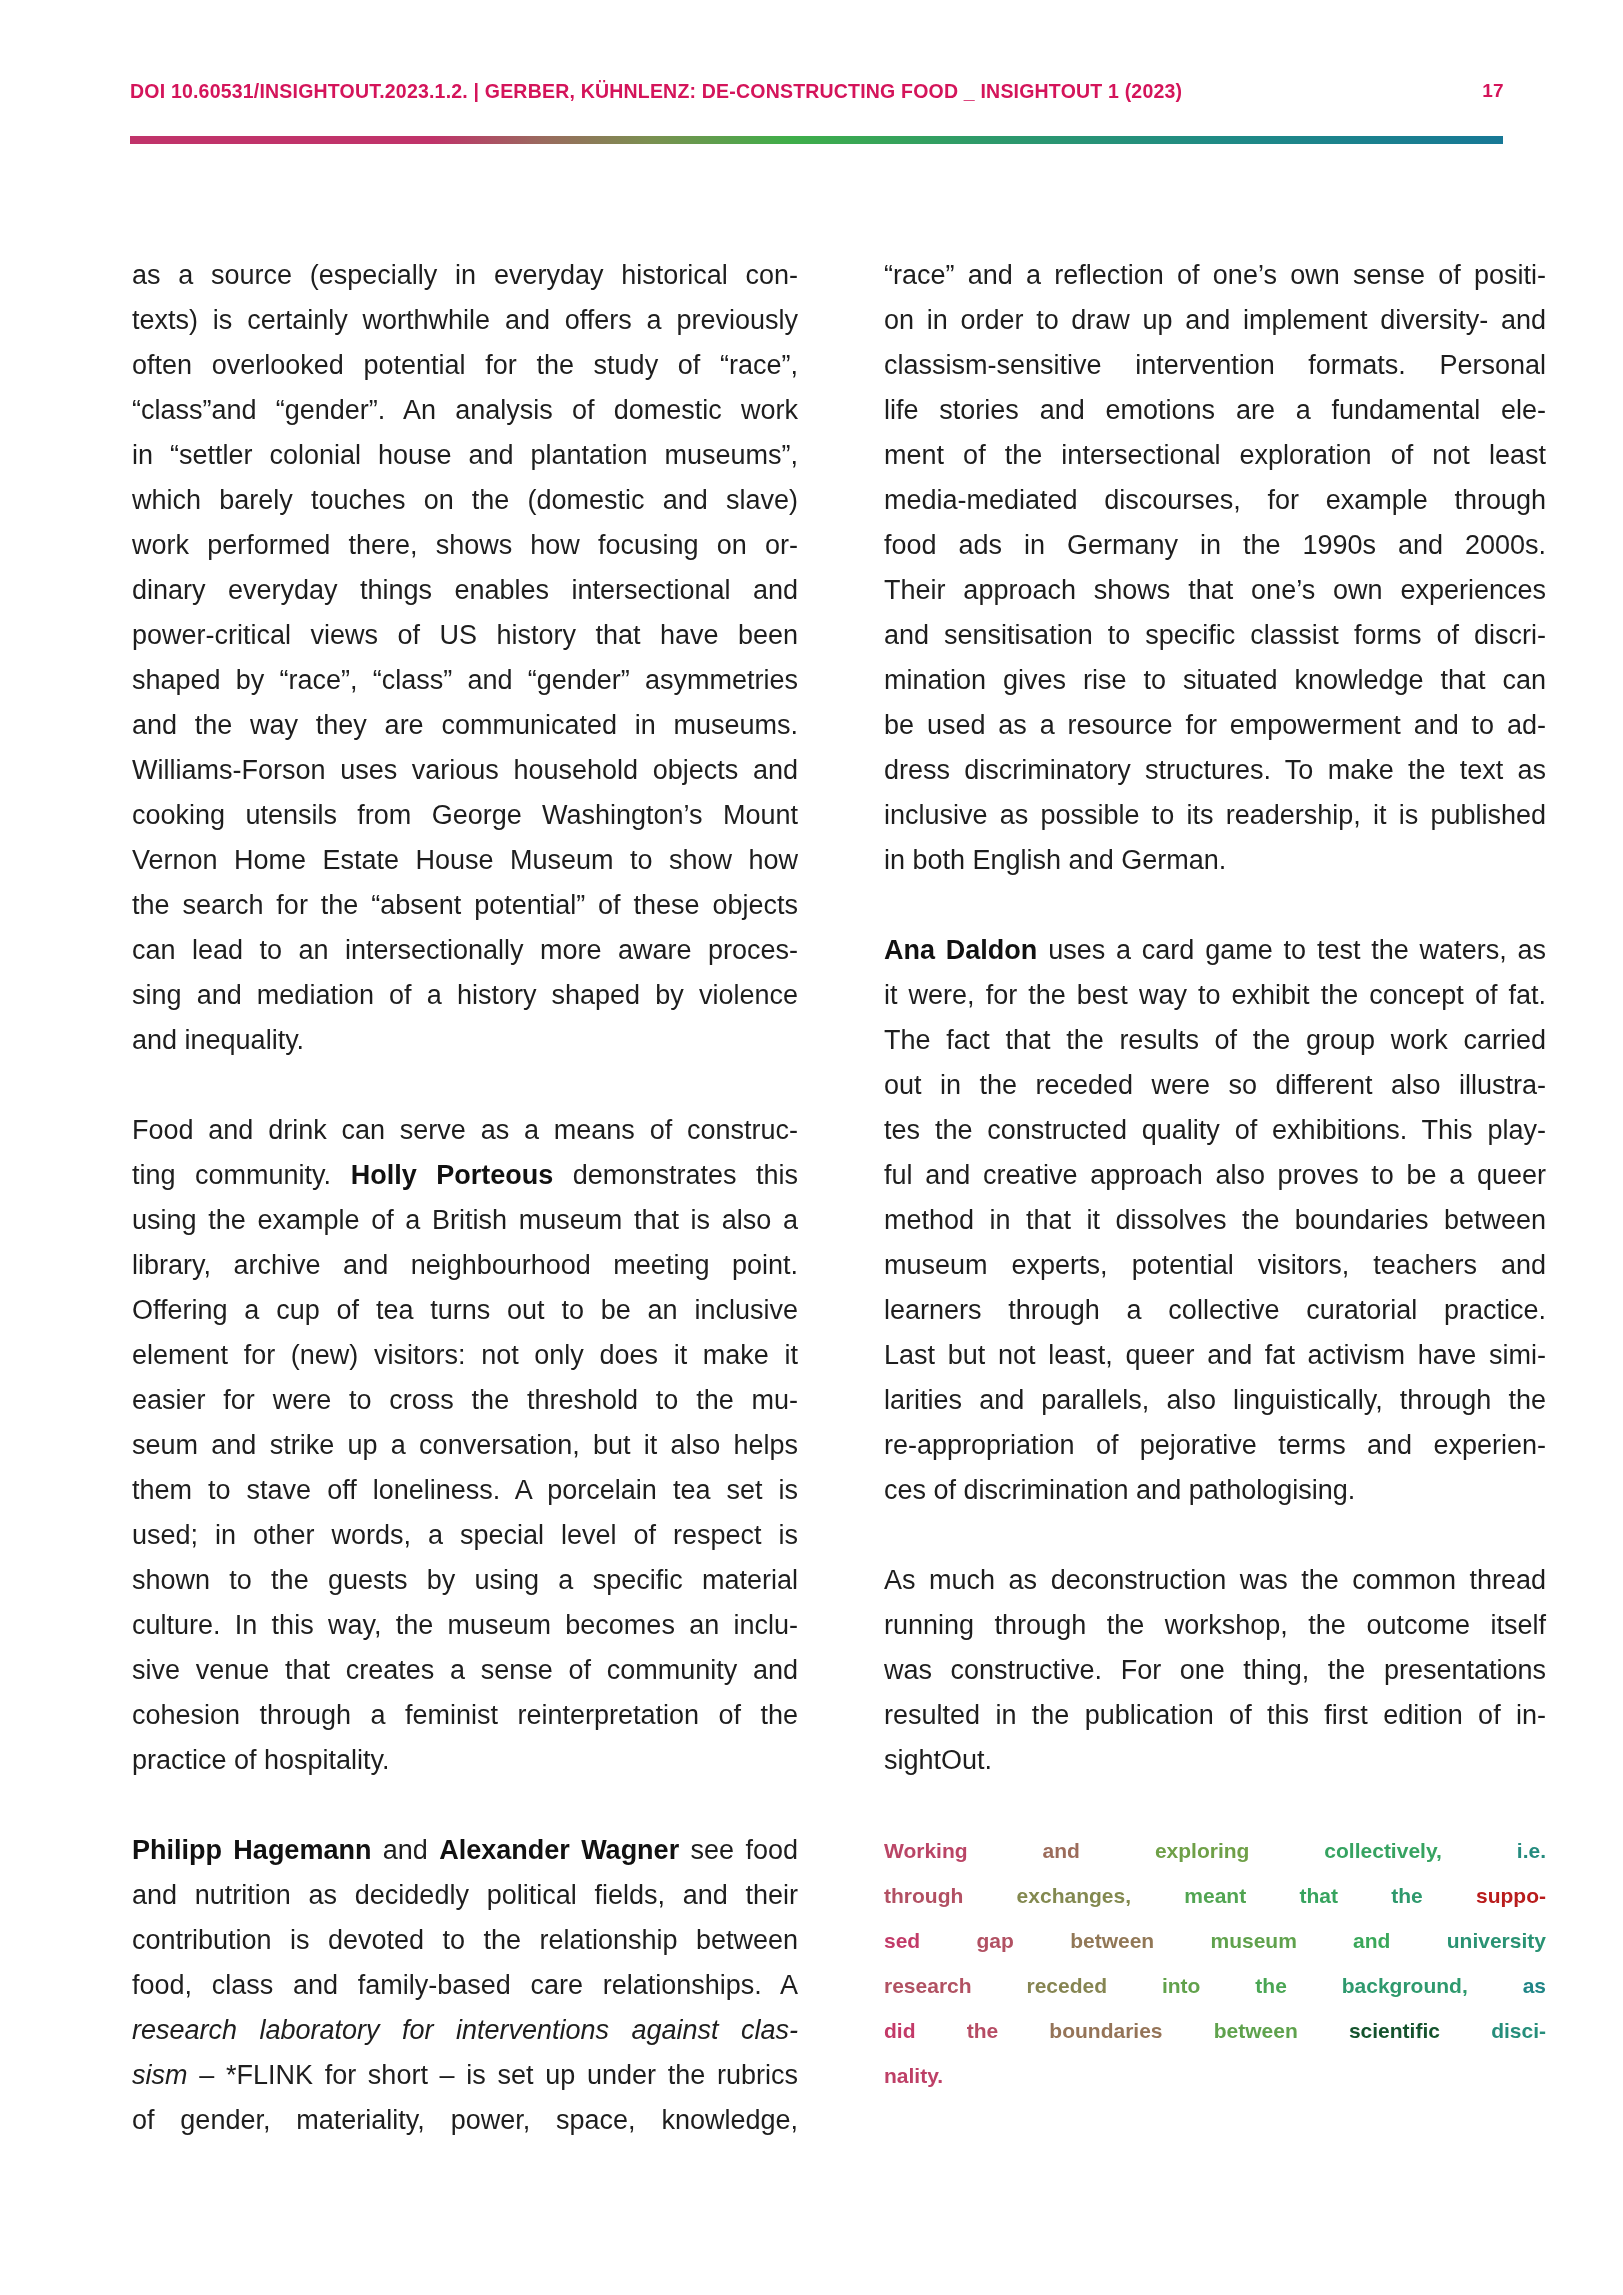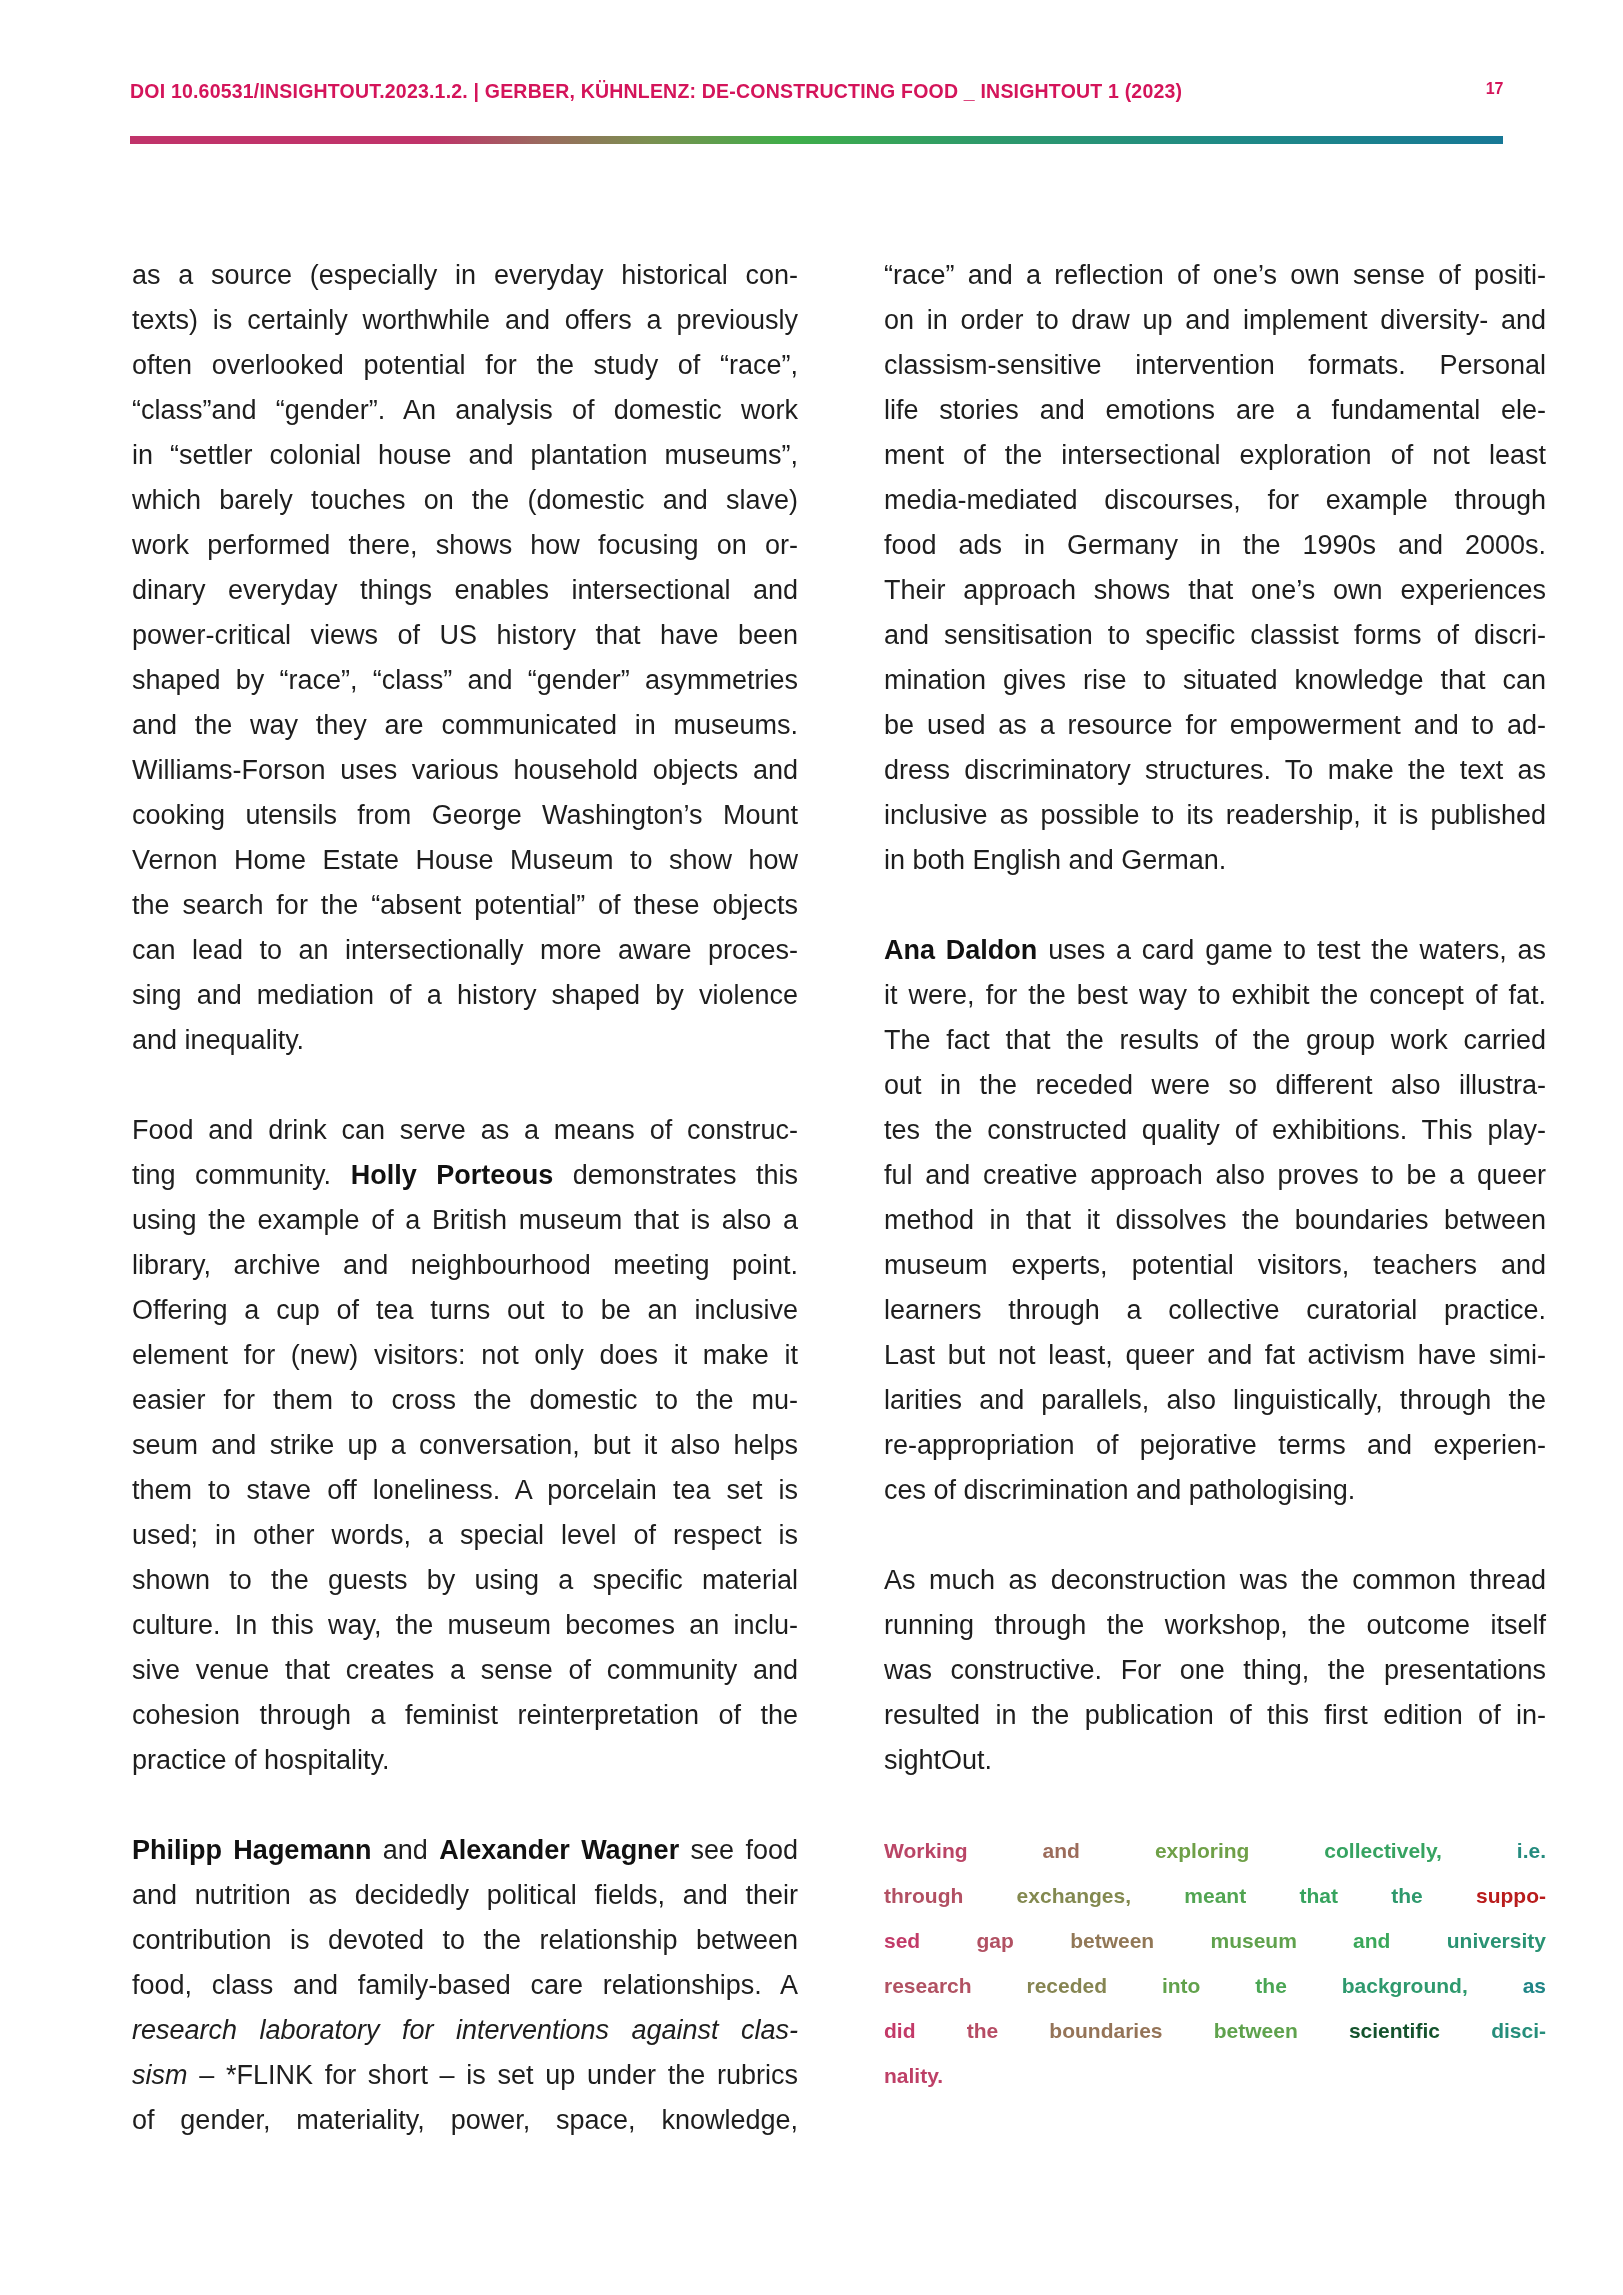--- a/index.html
+++ b/index.html
@@ -1,19 +1,19 @@
 <!DOCTYPE html>
 <html style="font-size:13px"><head>
 <meta charset="utf-8">
 <style>
   html, body { margin: 0; padding: 0; background: #ffffff; }
   body { width: 1623px; height: 2295px; position: relative; overflow: hidden; font-family: "Liberation Sans", sans-serif; color: #1e1e1e; }
   .header { position: absolute; left: 130px; top: 80px; width: 1380px; height: 32px; }
   .header-text { position: absolute; left: 0; top: 0; font-size: 19.5px; font-weight: bold; color: #d4145a; letter-spacing: 0.2px; white-space: nowrap; }
-  .page-num { position: absolute; right: 6.5px; top: 0; font-size: 16px; font-weight: bold; color: #d4145a; }
+  .page-num { position: absolute; right: 6.5px; top: 0; font-size: 19px; font-weight: bold; color: #d4145a; }
   .rule { position: absolute; left: 130px; top: 136px; width: 1373px; height: 8px;
     background: linear-gradient(90deg, #c0336a 0%, #c0336a 22%, #9a6a5e 30%, #7a9050 38%, #3fae49 48%, #2e9a6a 62%, #1f8a86 80%, #177896 100%); }
   .col { position: absolute; top: 253px; width: 666px; }
   .col-left { left: 132px; }
   .col-right { left: 884px; width: 662px; }
   .line { display: block; font-size: 27px; line-height: 45px; height: 45px; text-align: justify; text-align-last: justify; white-space: nowrap; overflow: visible; }
   .line.last { text-align-last: left; }
   .gap { height: 45px; }
   b { font-weight: bold; color: #111; }
   i { font-style: italic; }
@@ -51,21 +51,21 @@
     <span class="line last">and inequality.</span>
   </div>
   <div class="gap"></div>
   <div>
     <span class="line">Food and drink can serve as a means of construc-</span>
     <span class="line"><span>ting community. </span><b>Holly Porteous</b><span> demonstrates this</span></span>
     <span class="line">using the example of a British museum that is also a</span>
     <span class="line">library, archive and neighbourhood meeting point.</span>
     <span class="line">Offering a cup of tea turns out to be an inclusive</span>
     <span class="line">element for (new) visitors: not only does it make it</span>
-    <span class="line">easier for them to cross the domestic to the mu-</span>
+    <span class="line">easier for were to cross the threshold to the mu-</span>
     <span class="line">seum and strike up a conversation, but it also helps</span>
     <span class="line">them to stave off loneliness. A porcelain tea set is</span>
     <span class="line">used; in other words, a special level of respect is</span>
     <span class="line">shown to the guests by using a specific material</span>
     <span class="line">culture. In this way, the museum becomes an inclu-</span>
     <span class="line">sive venue that creates a sense of community and</span>
     <span class="line">cohesion through a feminist reinterpretation of the</span>
     <span class="line last">practice of hospitality.</span>
   </div>
   <div class="gap"></div>

